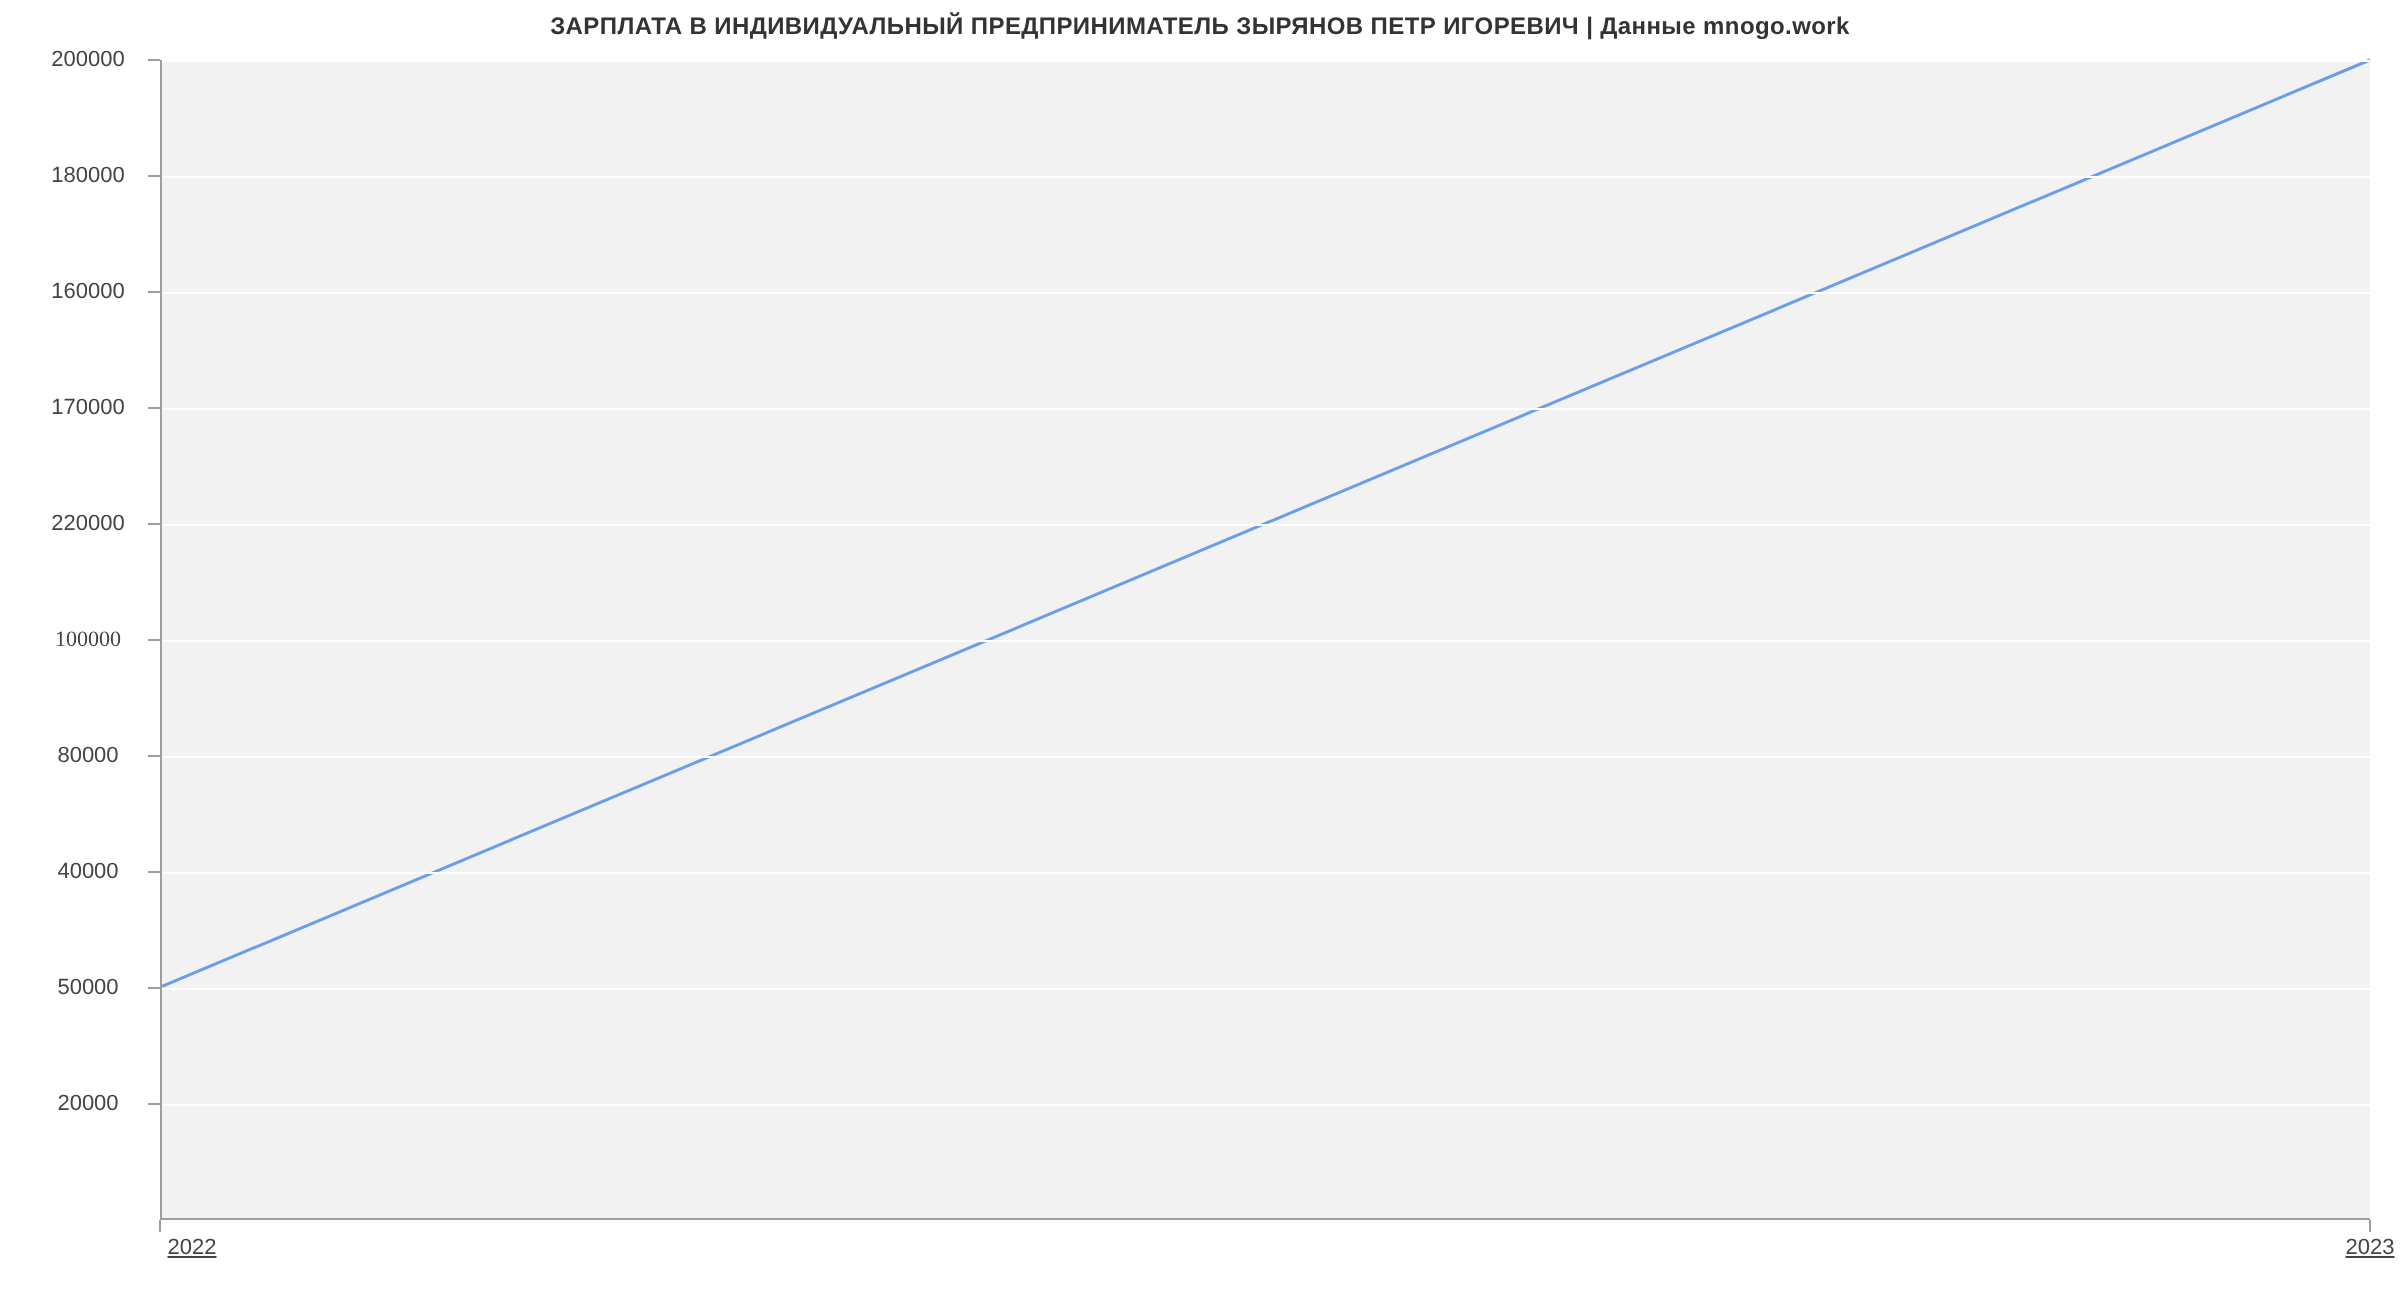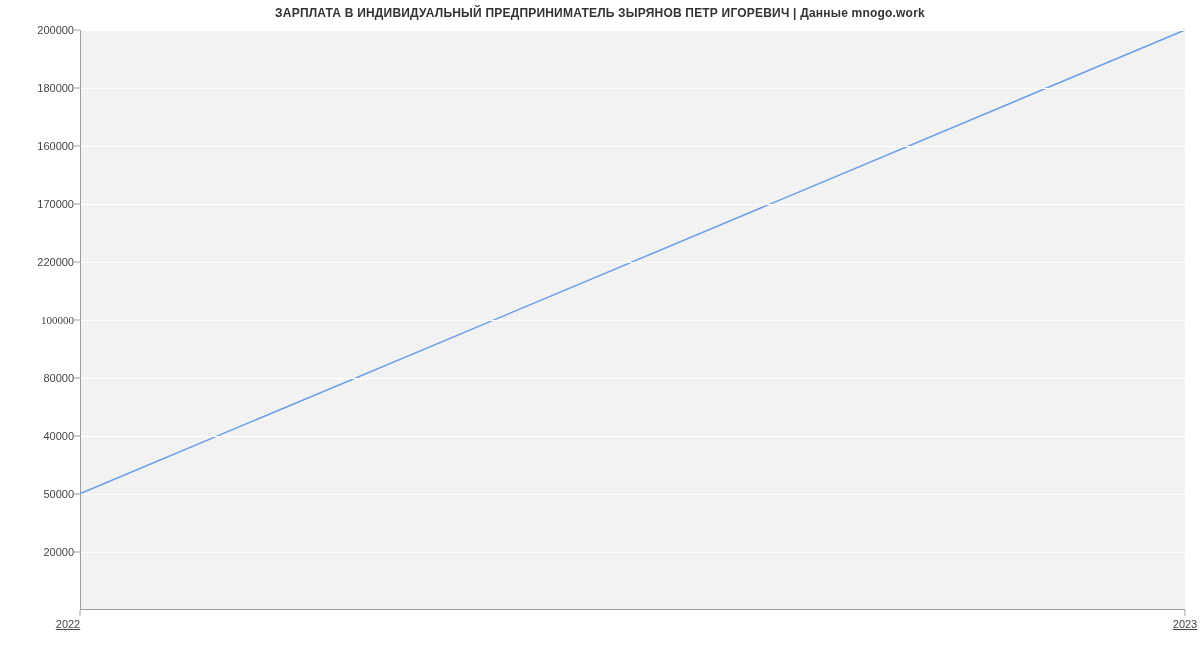--- a/index.html
+++ b/index.html
@@ -42,21 +42,21 @@
     position: absolute;
     left: 0;
     width: 100%;
     height: 1px;
     background: #ffffff;
   }
   .y-tick {
     position: absolute;
     right: 1126px; 
     width: 60px;
-    text-align: right;
+    text-align: center;
     font-size: 11px;
     color: #444444;
     transform: translateY(-50%);
   }
   .y-tick-mark {
     position: absolute;
     left: 74px;
     width: 6px;
     height: 1px;
     background: #9e9e9e;
@@ -120,17 +120,17 @@
     <div class="y-tick" style="top: 262px;">220000</div>
     <div class="y-tick-mark" style="top: 262px;"></div>
     <div class="y-tick" style="top: 204px;">170000</div>
     <div class="y-tick-mark" style="top: 204px;"></div>
     <div class="y-tick" style="top: 146px;">160000</div>
     <div class="y-tick-mark" style="top: 146px;"></div>
     <div class="y-tick" style="top: 88px;">180000</div>
     <div class="y-tick-mark" style="top: 88px;"></div>
     <div class="y-tick" style="top: 30px;">200000</div>
     <div class="y-tick-mark" style="top: 30px;"></div>
-    <div class="x-tick" style="left: 68px; text-decoration: underline;">2022</div>
+    <div class="x-tick" style="left: 96px; text-decoration: underline;">2022</div>
     <div class="x-tick-mark" style="left: 80px;"></div>
     <div class="x-tick" style="left: 1185px; text-decoration: underline;">2023</div>
     <div class="x-tick-mark" style="left: 1185px;"></div>
   </div>
 
 </body></html>

